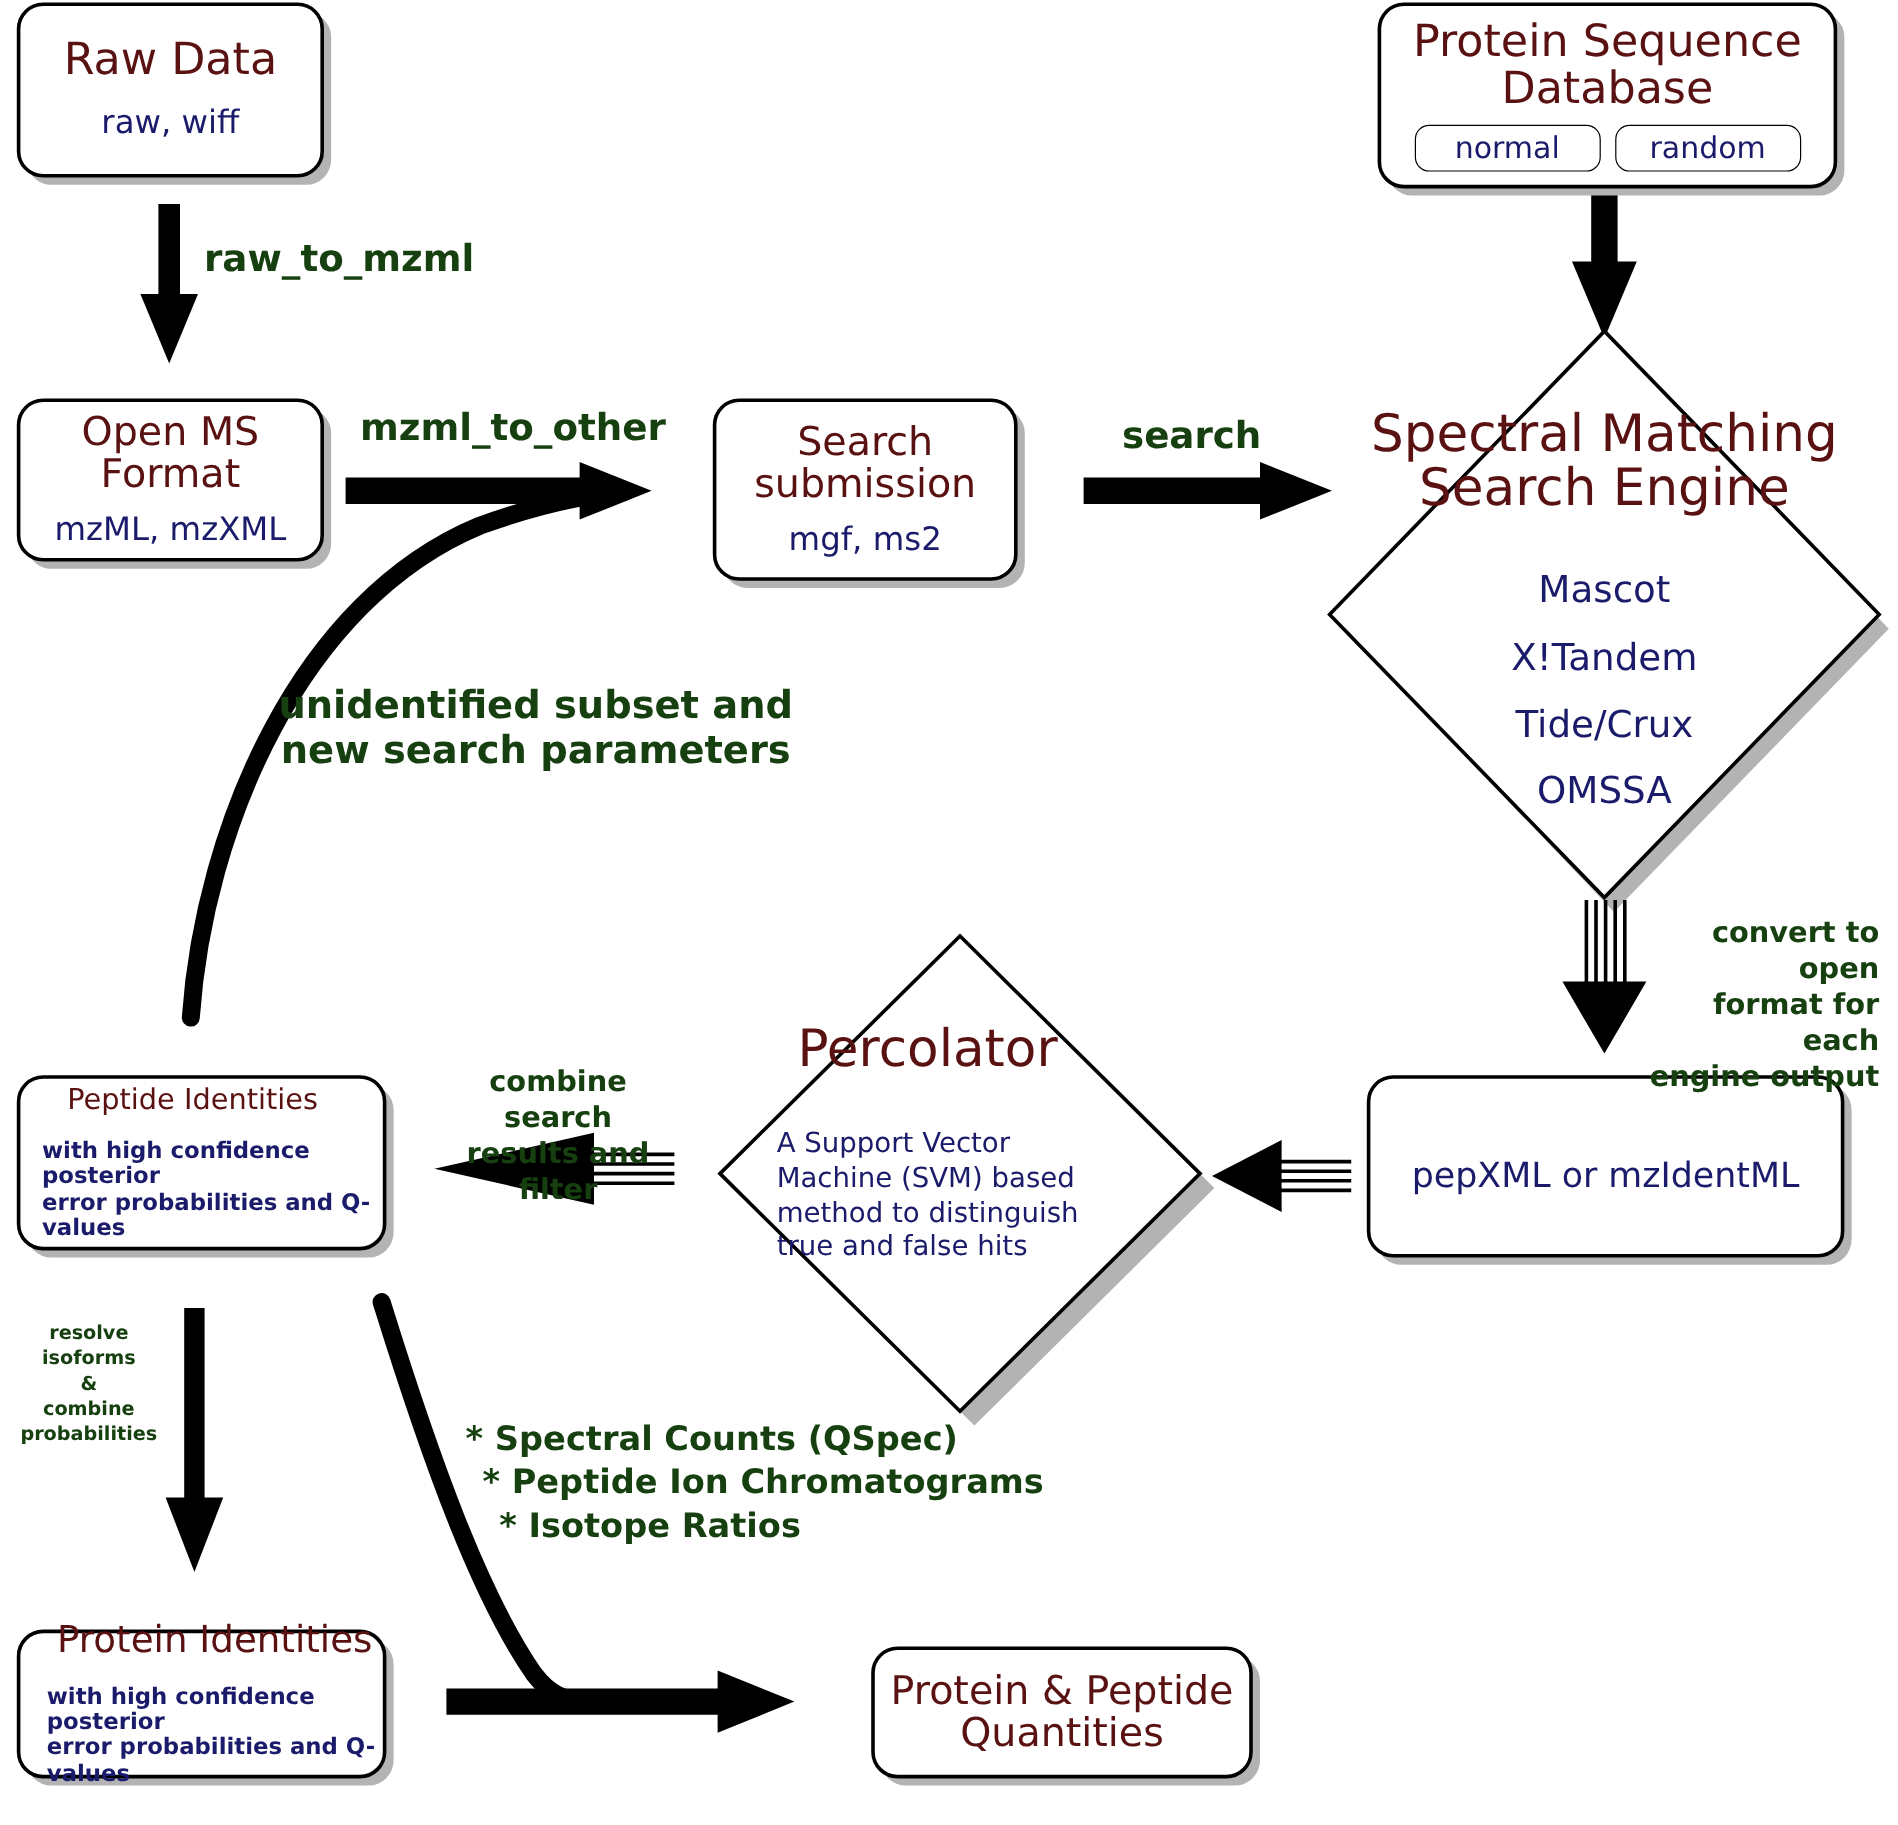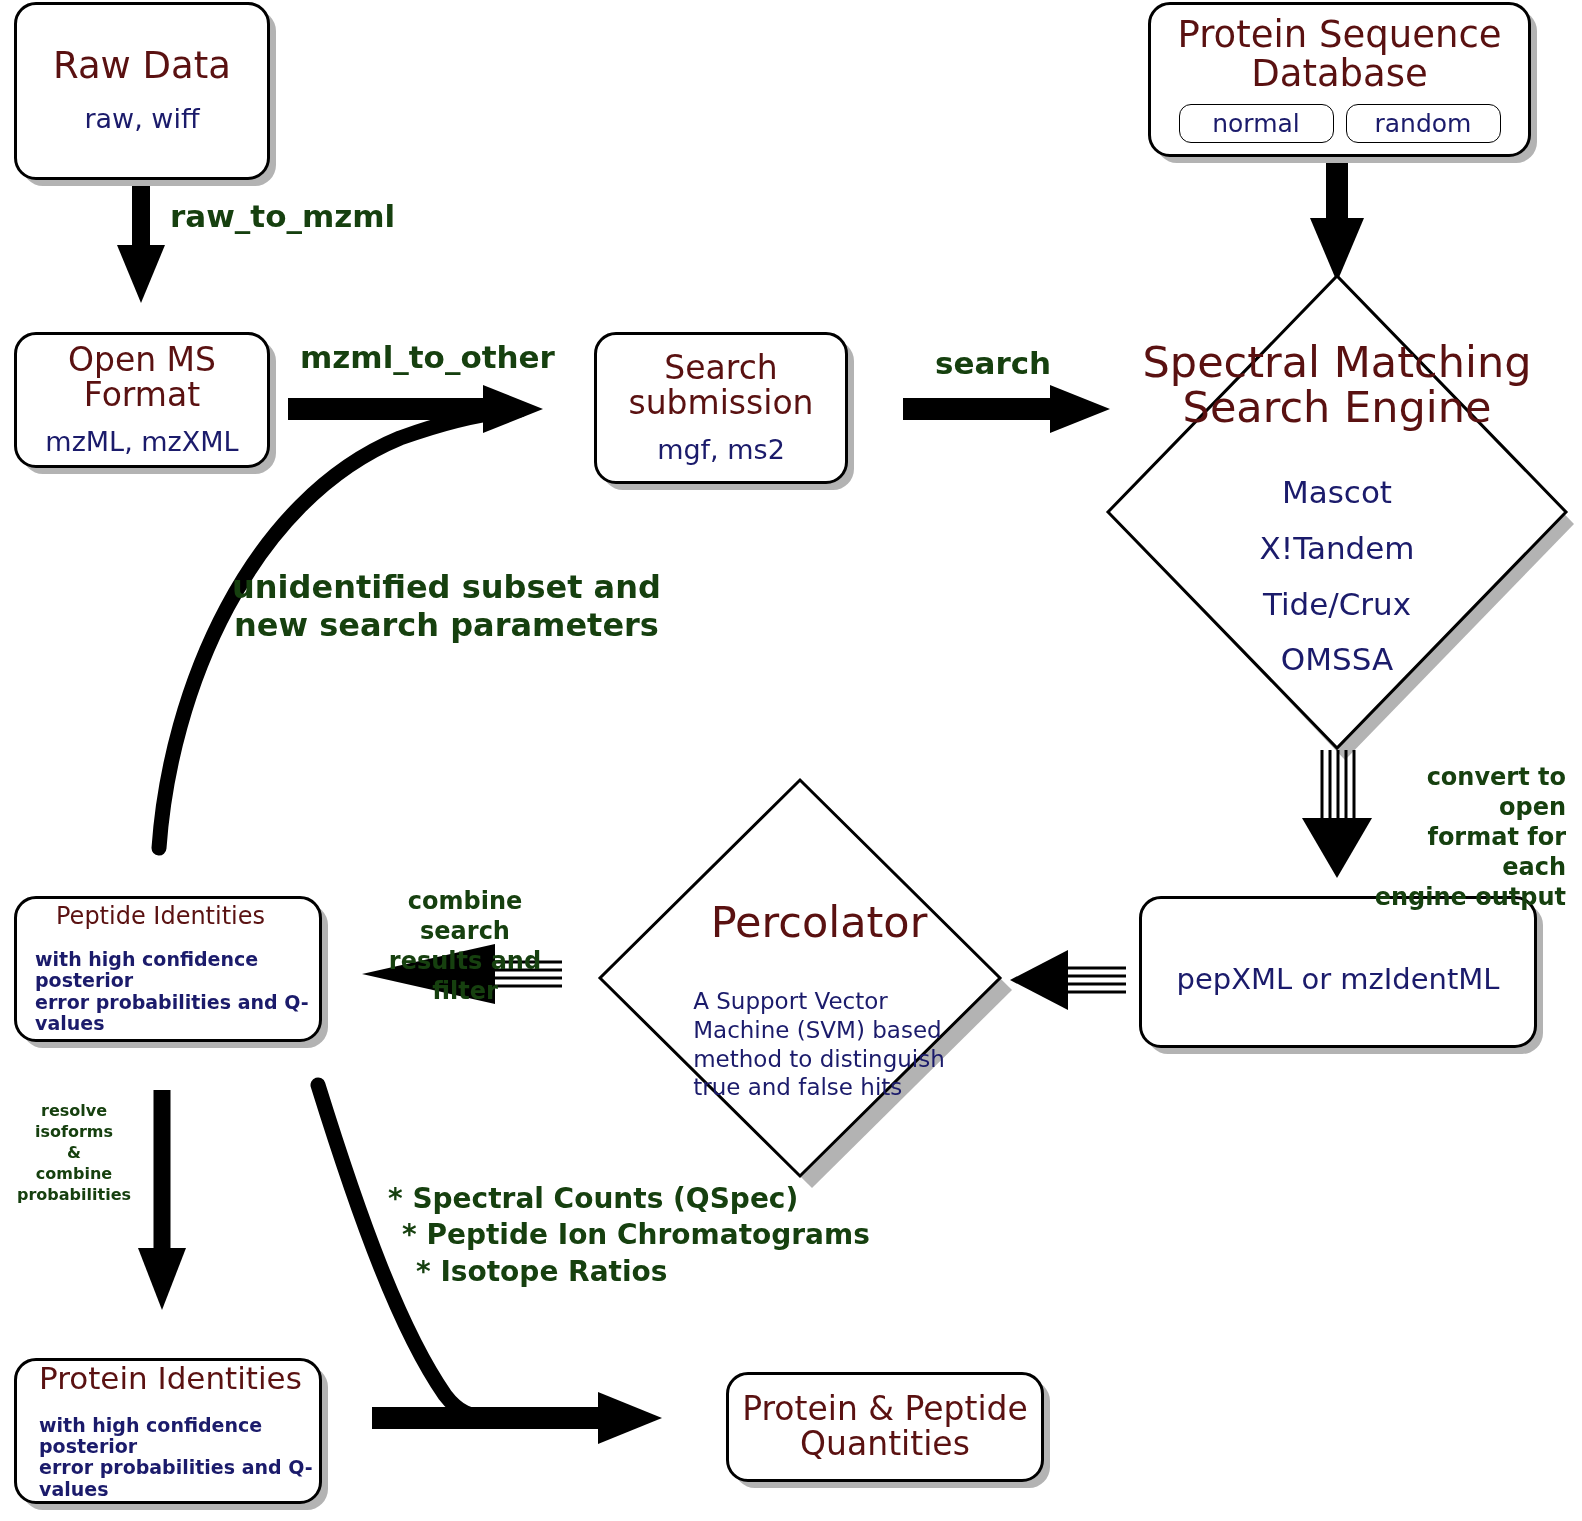--- a/index.html
+++ b/index.html
@@ -85,21 +85,21 @@
     <g>
       <path d="M318,1085 C360,1220 400,1330 445,1395 C458,1412 470,1417 490,1418" stroke="#000" stroke-width="15" fill="none" stroke-linecap="round"></path>
     </g>
 
     <g>
       <path d="M372,1418 L600,1418" stroke="#000" stroke-width="22" fill="none"></path>
       <path d="M598,1392 L598,1444 L662,1418 z" fill="#000"></path>
     </g>
   </svg>
 
-  <div class="node" style="left:14px;top:2px;width:256px;height:178px;">
+  <div class="node" style="left:14px;top:2px;width:256px;height:146px;">
     <div class="n-title" style="font-size:37px;">Raw Data</div>
     <div class="n-sub" style="font-size:27px;margin-top:18px;">raw, wiff</div>
   </div>
 
   <div class="node" style="left:1148px;top:2px;width:383px;height:155px;">
     <div class="n-title" style="font-size:37px;">
       <div>Protein Sequence</div>
       <div>Database</div>
     </div>
     <div class="dbrow">
@@ -129,21 +129,21 @@
   </div>
 
   <div class="node" style="left:14px;top:896px;width:308px;height:146px;align-items:flex-start;padding-left:18px;">
     <div class="n-title" style="font-size:24px;margin-left:21px;">Peptide Identities</div>
     <div class="n-sub" style="font-size:19px;margin-top:20px;text-align:left;font-weight:bold;">
       <div>with  high confidence posterior</div>
       <div>error probabilities and Q-values</div>
     </div>
   </div>
 
-  <div class="node" style="left:14px;top:1358px;width:308px;height:146px;align-items:flex-start;padding-left:22px;">
+  <div class="node" style="left:14px;top:1358px;width:308px;height:124px;align-items:center;padding-left:22px;">
     <div class="n-title" style="font-size:31px;">Protein Identities</div>
     <div class="n-sub" style="font-size:19px;margin-top:20px;text-align:left;font-weight:bold;">
       <div>with  high confidence posterior</div>
       <div>error probabilities and Q-values</div>
     </div>
   </div>
 
   <div class="node" style="left:726px;top:1372px;width:318px;height:110px;">
     <div class="n-title" style="font-size:33px;">
       <div>Protein &amp; Peptide</div>
@@ -157,21 +157,21 @@
       <div>Search Engine</div>
     </div>
     <div style="margin-top:45px;text-align:center;">
       <div class="n-sub" style="font-size:31px;margin-bottom:21px;">Mascot</div>
       <div class="n-sub" style="font-size:31px;margin-bottom:21px;">X!Tandem</div>
       <div class="n-sub" style="font-size:31px;margin-bottom:21px;">Tide/Crux</div>
       <div class="n-sub" style="font-size:31px;">OMSSA</div>
     </div>
   </div>
 
-  <div class="diamond-text" style="left:619px;top:852px;width:400px;margin-top:48px;">
+  <div class="diamond-text" style="left:573px;top:852px;width:400px;">
     <div class="n-title" style="font-size:43px;">Percolator</div>
     <div class="n-sub" style="font-size:23px;margin-top:42px;text-align:left;line-height:1.25;">
       <div>A Support Vector</div>
       <div>Machine (SVM) based</div>
       <div>method to distinguish</div>
       <div>true and false hits</div>
     </div>
   </div>
 
   <div class="edge-label" style="left:170px;top:200px;font-size:31px;">raw_to_mzml</div>

